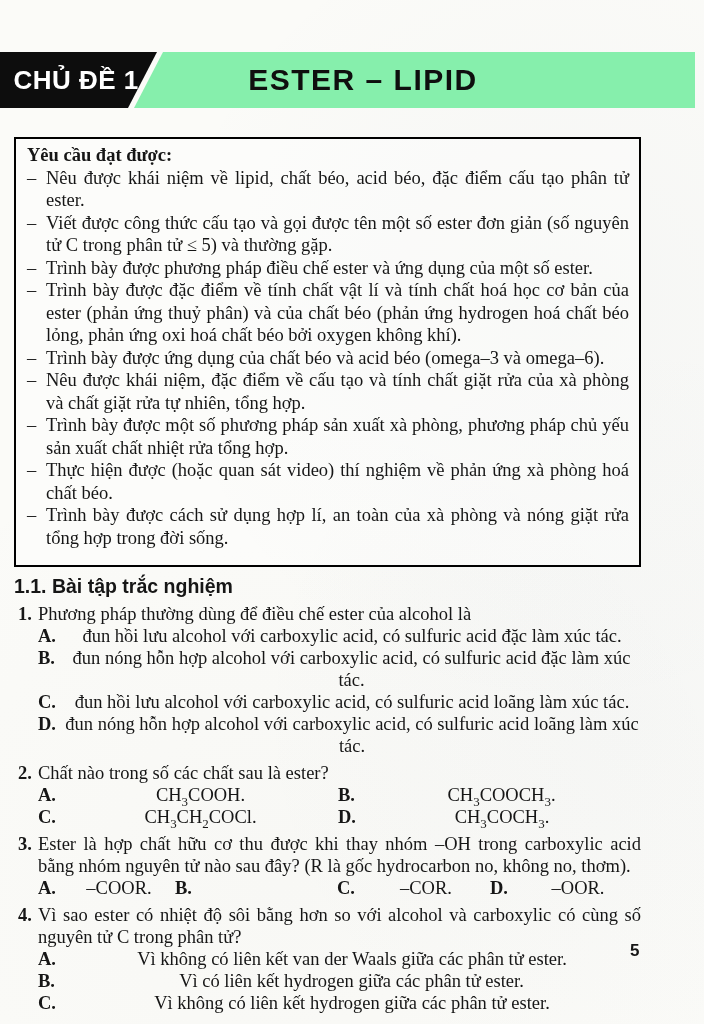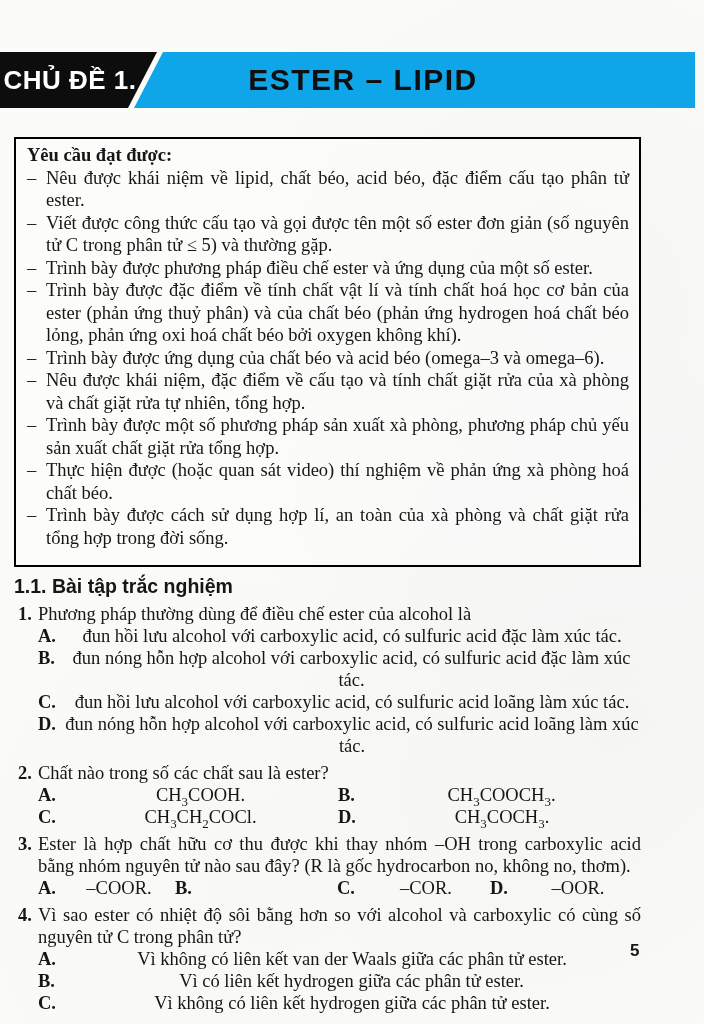--- a/index.html
+++ b/index.html
@@ -15,30 +15,30 @@
       radial-gradient(circle at 80% 30%, rgba(90,110,150,0.035), transparent 45%),
       radial-gradient(circle at 90% 70%, rgba(90,110,150,0.03), transparent 40%),
       radial-gradient(circle at 40% 85%, rgba(120,120,120,0.025), transparent 50%);
   }
 
   
   .banner-plate {
     position:absolute; left:0; top:52px; width:160px; height:56px;
     background:#0d0d0d;
     clip-path:polygon(0 0, 157px 0, 128px 100%, 0 100%);
-    display:flex; align-items:center;
+    display:flex; align-items:center;justify-content:center;
   }
   .plate-label {
     width:140px; text-align:center; color:#ffffff;
     font-family:"Liberation Sans", sans-serif; font-weight:bold;
     font-size:26px; letter-spacing:0.5px; white-space:nowrap;
   }
   .banner-bar {
     position:absolute; left:134px; top:52px; width:561px; height:56px;
-    background:#0ea5e9;
+    background:#86efac;
     clip-path:polygon(29px 0, 100% 0, 100% 100%, 0 100%);
   }
   .banner-title {
     position:absolute; left:0; right:103px; top:0; height:100%;
     display:flex; align-items:center; justify-content:center;
     color:#0f0f0f; font-family:"Liberation Sans", sans-serif;
     font-weight:bold; font-size:30px; letter-spacing:1.5px; white-space:nowrap;
   }
 
   
@@ -118,29 +118,29 @@
       <div class="obj-item">
         <span class="obj-dash">–</span>
         <span class="obj-text">Trình bày được ứng dụng của chất béo và acid béo (omega–3 và omega–6).</span>
       </div>
       <div class="obj-item">
         <span class="obj-dash">–</span>
         <span class="obj-text">Nêu được khái niệm, đặc điểm về cấu tạo và tính chất giặt rửa của xà phòng và chất giặt rửa tự nhiên, tổng hợp.</span>
       </div>
       <div class="obj-item">
         <span class="obj-dash">–</span>
-        <span class="obj-text">Trình bày được một số phương pháp sản xuất xà phòng, phương pháp chủ yếu sản xuất chất giặt rửa tổng hợp.</span>
+        <span class="obj-text">Trình bày được một số phương pháp sản xuất xà phòng, phương pháp chủ yếu sản xuất chất nhiệt rửa tổng hợp.</span>
       </div>
       <div class="obj-item">
         <span class="obj-dash">–</span>
         <span class="obj-text">Thực hiện được (hoặc quan sát video) thí nghiệm về phản ứng xà phòng hoá chất béo.</span>
       </div>
       <div class="obj-item">
         <span class="obj-dash">–</span>
-        <span class="obj-text">Trình bày được cách sử dụng hợp lí, an toàn của xà phòng và chất giặt rửa tổng hợp trong đời sống.</span>
+        <span class="obj-text">Trình bày được cách sử dụng hợp lí, an toàn của xà phòng và nóng giặt rửa tổng hợp trong đời sống.</span>
       </div>
     </section>
 
     <h3 class="heading-mc">1.1. Bài tập trắc nghiệm</h3>
 
     <div class="question">
       <div class="q-head">
         <span class="q-num">1.</span>
         <span class="q-text">Phương pháp thường dùng để điều chế ester của alcohol là</span>
       </div>

